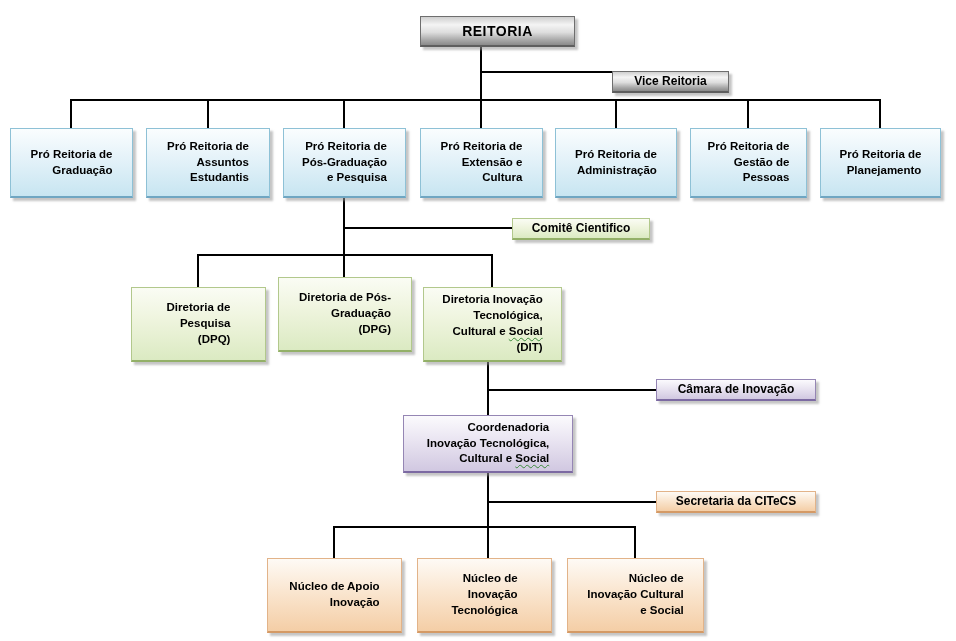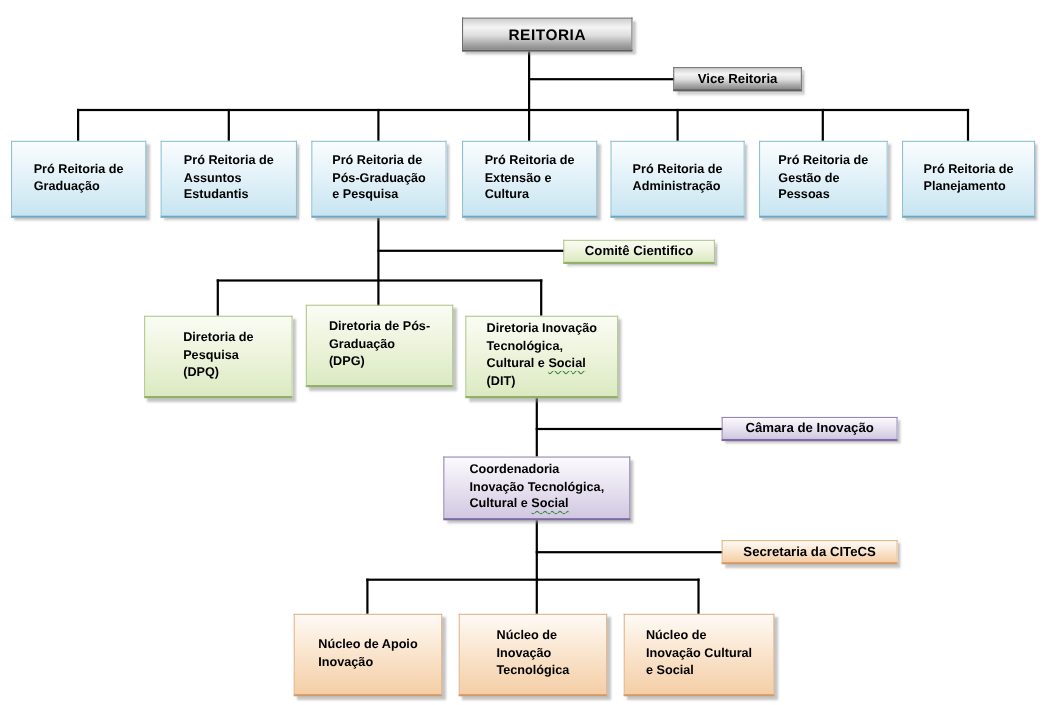--- a/index.html
+++ b/index.html
@@ -5,21 +5,21 @@
   html,body{margin:0;padding:0;background:#ffffff;}
   #canvas{
     position:relative;width:956px;height:641px;background:#ffffff;overflow:hidden;
     font-family:"Liberation Sans",sans-serif;color:#000;
   }
   .node{
     position:absolute;display:flex;align-items:center;justify-content:center;
     box-sizing:border-box;text-align:center;font-weight:bold;
     box-shadow:3px 3px 2px rgba(150,150,150,0.55);
   }
-  .node .lbl{white-space:pre-line;text-align:left;}
+  .node .lbl{white-space:pre-line;text-align:right;}
   .metallic{
     background:linear-gradient(180deg,#cfcfcf 0%,#f4f4f4 28%,#dddddd 55%,#a8a8a8 82%,#8a8a8a 100%);
     border:1px solid #6e6e6e;border-bottom:2px solid #5e5e5e;
   }
   .blue{
     background:linear-gradient(180deg,#fafdfe 0%,#e4f2f9 45%,#c7e5f1 100%);
     border:1px solid #8ec1d6;border-bottom:2px solid #6fa6c2;
   }
   .green{
     background:linear-gradient(180deg,#fafcf4 0%,#eef4dd 45%,#dbeac2 100%);
@@ -68,21 +68,21 @@
   <div class="line" style="left:487px;top:473px;width:2px;height:85px;"></div>
   <div class="line" style="left:487px;top:501px;width:170px;height:2px;"></div>
   <div class="line" style="left:333px;top:526px;width:303px;height:2px;"></div>
   <div class="line" style="left:333px;top:526px;width:2px;height:32px;"></div>
   <div class="line" style="left:634px;top:526px;width:2px;height:32px;"></div>
 
   <div class="node metallic" style="left:420px;top:16px;width:155px;height:31px;font-size:14px;letter-spacing:0.5px;">
     <span class="lbl">REITORIA</span>
   </div>
 
-  <div class="node metallic wide" style="left:612px;top:61px;width:117px;height:22px;">
+  <div class="node metallic wide" style="left:612px;top:71px;width:117px;height:22px;">
     <span class="lbl">Vice Reitoria</span>
   </div>
 
   <div class="node blue big" style="left:10px;top:128px;width:123px;height:70px;">
     <span class="lbl">Pró Reitoria de
 Graduação</span>
   </div>
   <div class="node blue big" style="left:146px;top:128px;width:124px;height:70px;">
     <span class="lbl">Pró Reitoria de
 Assuntos

